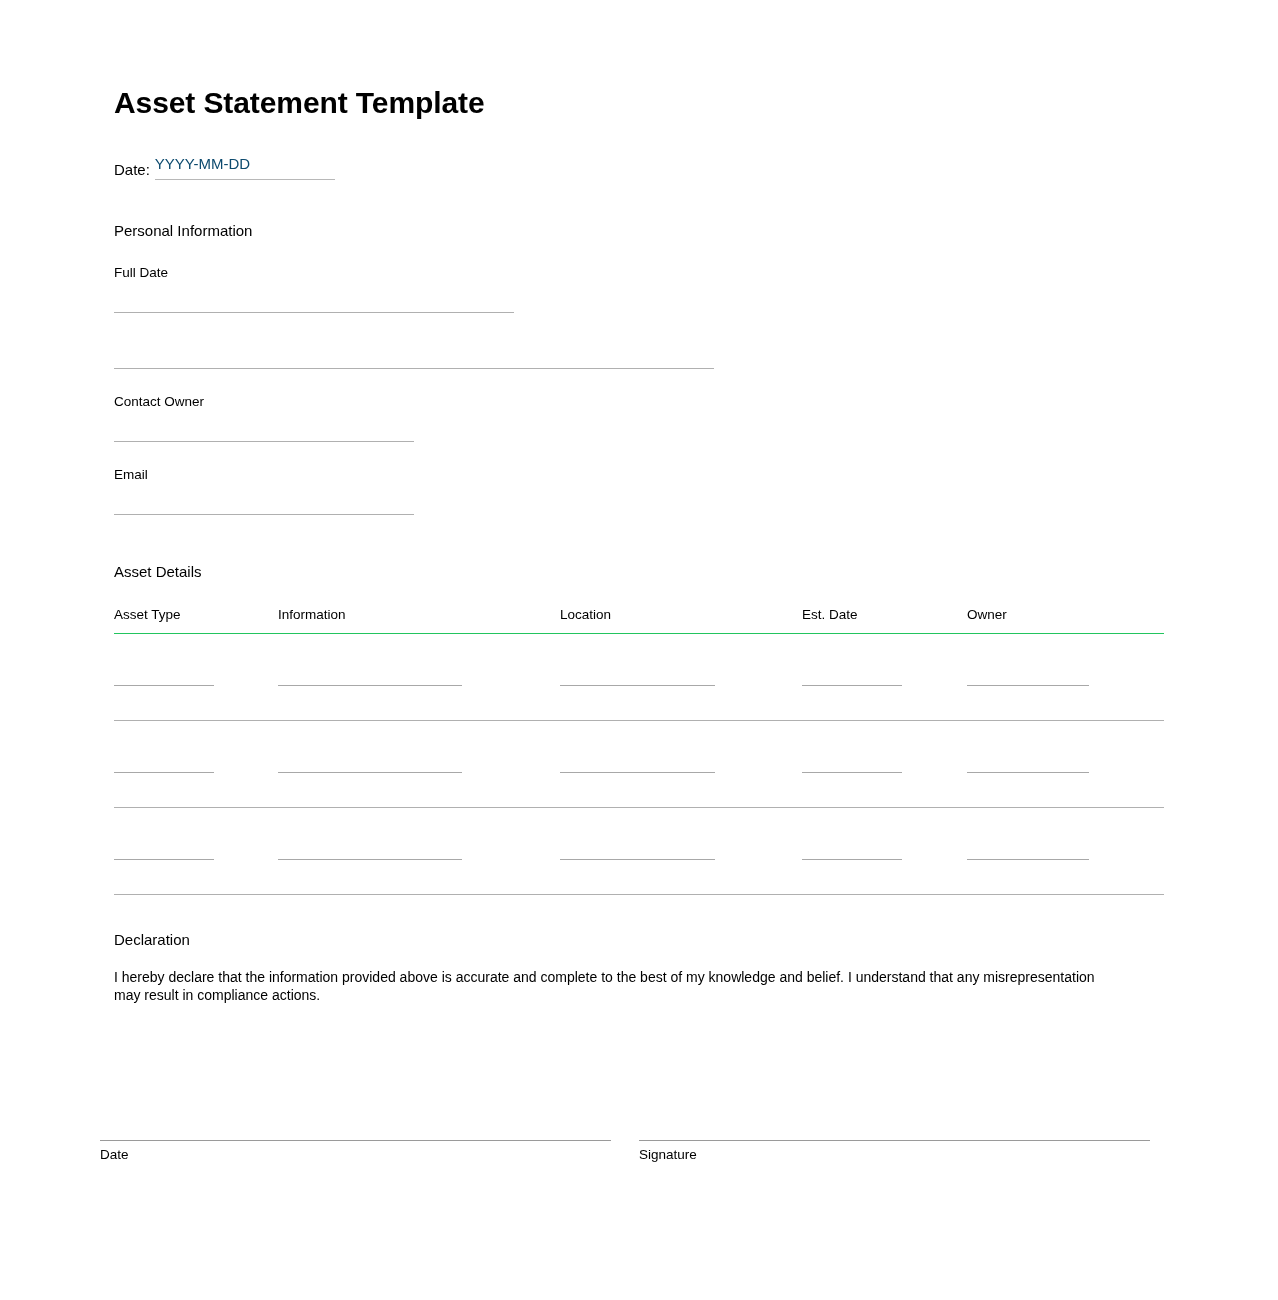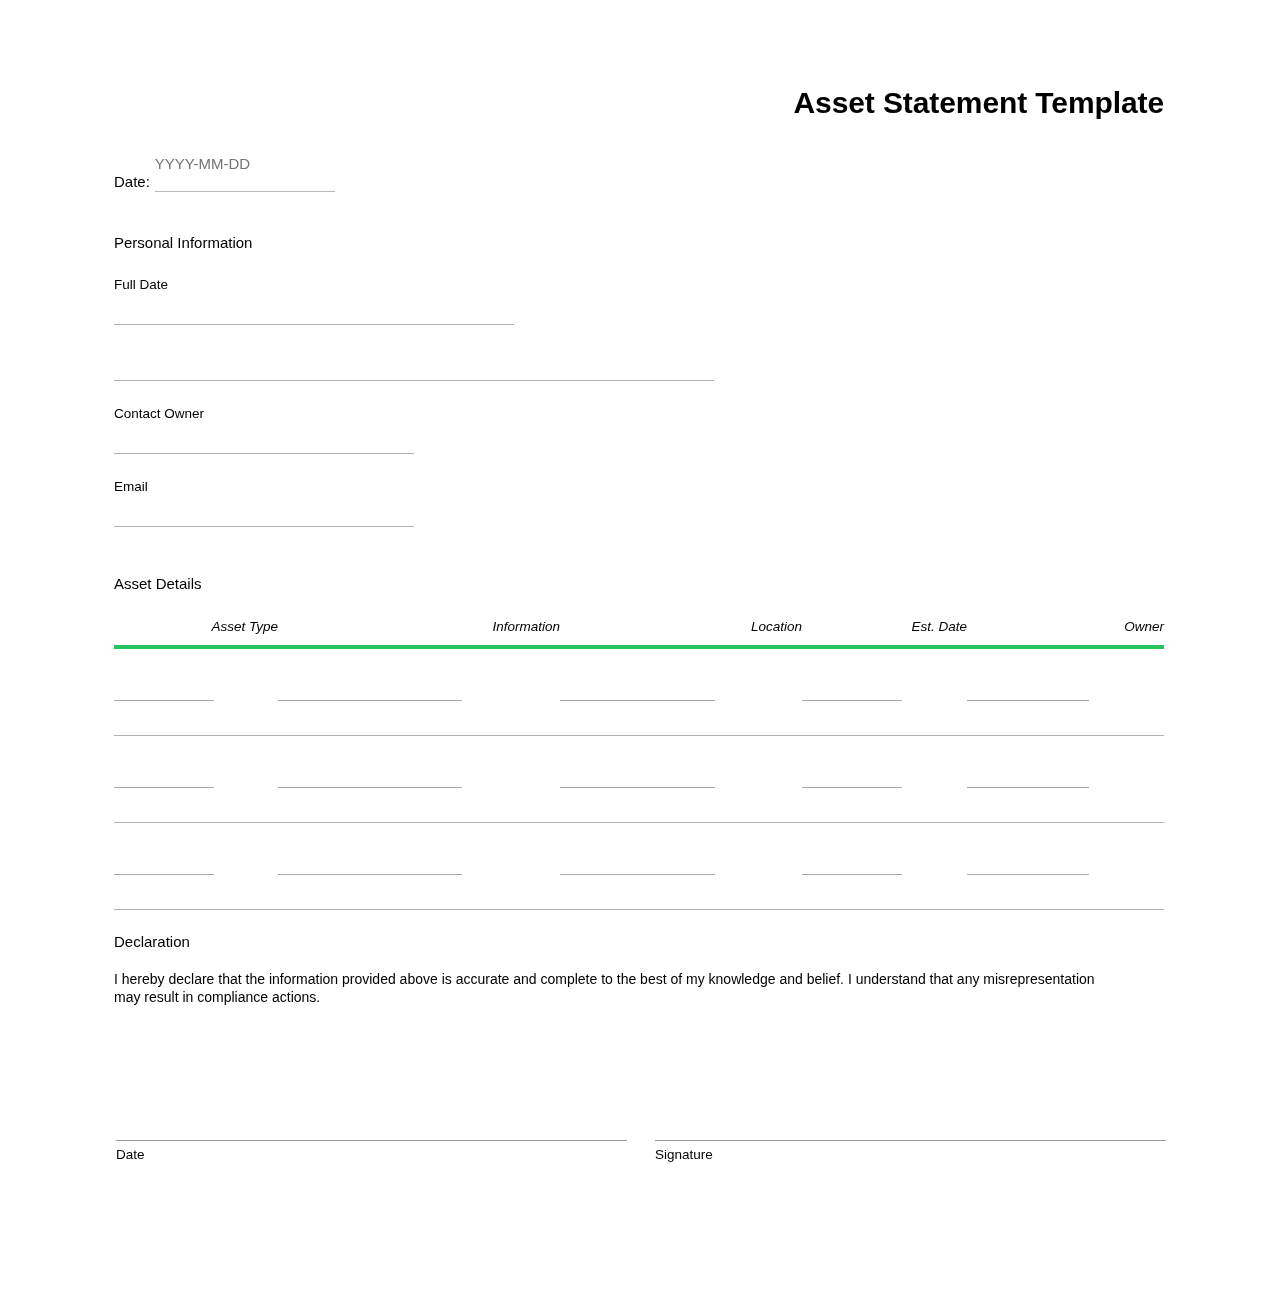--- a/index.html
+++ b/index.html
@@ -24,55 +24,54 @@
     padding: 86px 114px 0 114px;
   }
 
   
   .doc-title {
     font-size: 30px;
     font-weight: bold;
     line-height: 1.15;
     margin: 0 0 0 0;
     letter-spacing: -0.1px;
-    text-align: right;
   }
 
   
   .date-row {
     margin-top: 33px;
     font-size: 15px;
     line-height: 20px;
     display: flex;
     align-items: flex-end;
   }
   .date-label {
     color: #000;
     white-space: pre;
     text-align: center;
   }
   .date-value {
-    color: #737373;
+    color: #0c4a6e;
     border-bottom: 1px solid #b8b8b8;
     min-width: 180px;
-    padding-bottom: 17px;
+    padding-bottom: 5px;
     margin-left: 5px;
     display: inline-block;
   }
 
   
   .section-heading {
     font-size: 15px;
     font-weight: normal;
     line-height: 1.2;
     margin: 0;
   }
   .sec-personal { margin-top: 42px; }
   .sec-assets   { margin-top: 48px; }
-  .sec-declaration { margin-top: 23px; }
+  .sec-declaration { margin-top: 36px; }
 
   
   .field {
     margin-top: 24px;
   }
   .field-label {
     font-size: 13.5px;
     line-height: 17px;
     color: #000;
   }
@@ -87,25 +86,24 @@
   
   .asset-table {
     width: 1050px;
     border-collapse: collapse;
     margin-top: 26px;
     table-layout: fixed;
   }
   .asset-table th {
     font-size: 13.5px;
     font-weight: normal;
-    text-align: right;
+    text-align: left;
     padding: 0 0 11px 0;
-    border-bottom: 4px solid #22c55e;
+    border-bottom: 1px solid #22c55e;
     vertical-align: bottom;
-    font-style: italic;
   }
   .asset-table td {
     padding: 0;
     border-bottom: 1px solid #b0b0b0;
     height: 86px;
     vertical-align: middle;
   }
   .col-type  { width: 164px; }
   .col-desc  { width: 282px; }
   .col-loc   { width: 242px; }
@@ -126,21 +124,21 @@
   .declaration-text {
     font-size: 14px;
     line-height: 18px;
     margin: 19px 0 0 0;
     width: 1000px;
   }
 
   
   .sign-row {
     position: absolute;
-    left: 116px;
+    left: 100px;
     top: 1140px;
     width: 1050px;
     display: flex;
     justify-content: space-between;
   }
   .sign-block {
     width: 511px;
   }
   .sign-rule {
     border-top: 1px solid #9a9a9a;

